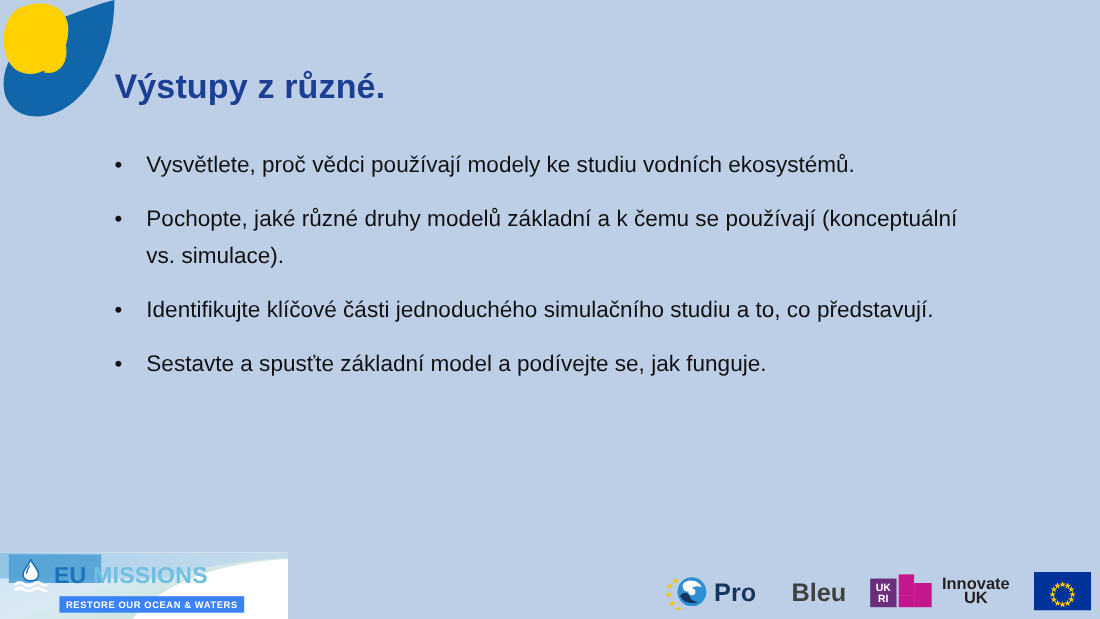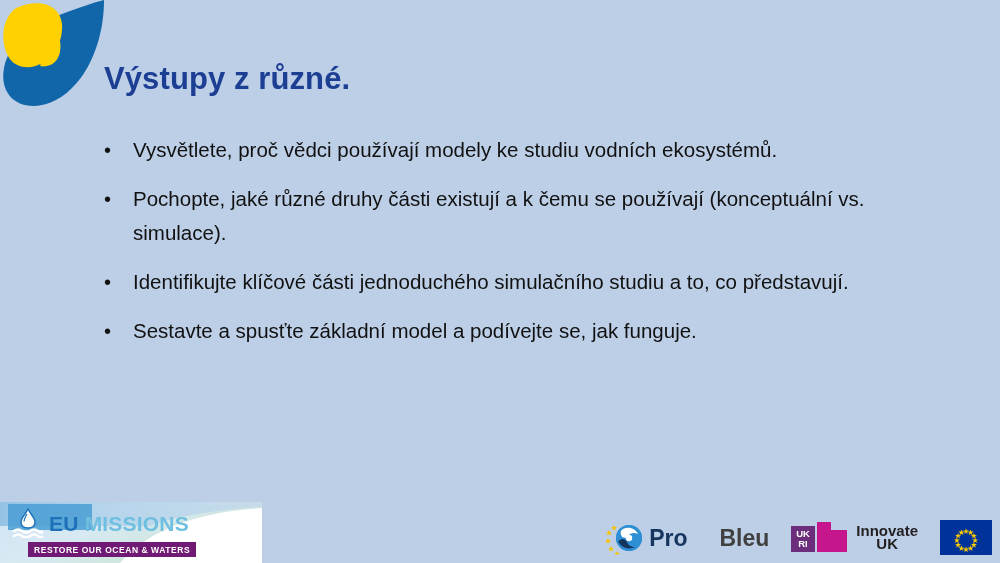--- a/index.html
+++ b/index.html
@@ -106,22 +106,22 @@
     font-size: 21px;
     font-weight: bold;
     letter-spacing: 0.2px;
     line-height: 21px;
     white-space: nowrap;
   }
   .em-eu { color: #1d71b8; }
   .em-missions { color: #6fbfe0; }
   .em-tagline {
     margin-top: 4px;
-    margin-left: 16px;
-    background: #701a75;
+    margin-left: 42px;
+    background: #3b82f6;
     color: #ffffff;
     font-size: 8.5px;
     font-weight: bold;
     letter-spacing: 0.55px;
     padding: 2.5px 6px 2.5px 6px;
     display: inline-block;
     white-space: nowrap;
   }
 
   
@@ -207,21 +207,21 @@
 
   <div id="slide-title">Výstupy z různé.</div>
 
   <ul id="bullet-list">
     <li class="bullet-item">
       <span class="bullet-marker">•</span>
       <span class="bullet-text">Vysvětlete, proč vědci používají modely ke studiu vodních ekosystémů.</span>
     </li>
     <li class="bullet-item">
       <span class="bullet-marker">•</span>
-      <span class="bullet-text">Pochopte, jaké různé druhy části existují a k čemu se používají (konceptuální vs. simulace).</span>
+      <span class="bullet-text">Pochopte, jaké různé druhy modelů základní a k čemu se používají (konceptuální vs. simulace).</span>
     </li>
     <li class="bullet-item">
       <span class="bullet-marker">•</span>
       <span class="bullet-text">Identifikujte klíčové části jednoduchého simulačního studiu a to, co představují.</span>
     </li>
     <li class="bullet-item">
       <span class="bullet-marker">•</span>
       <span class="bullet-text">Sestavte a spusťte základní model a podívejte se, jak funguje.</span>
     </li>
   </ul>

